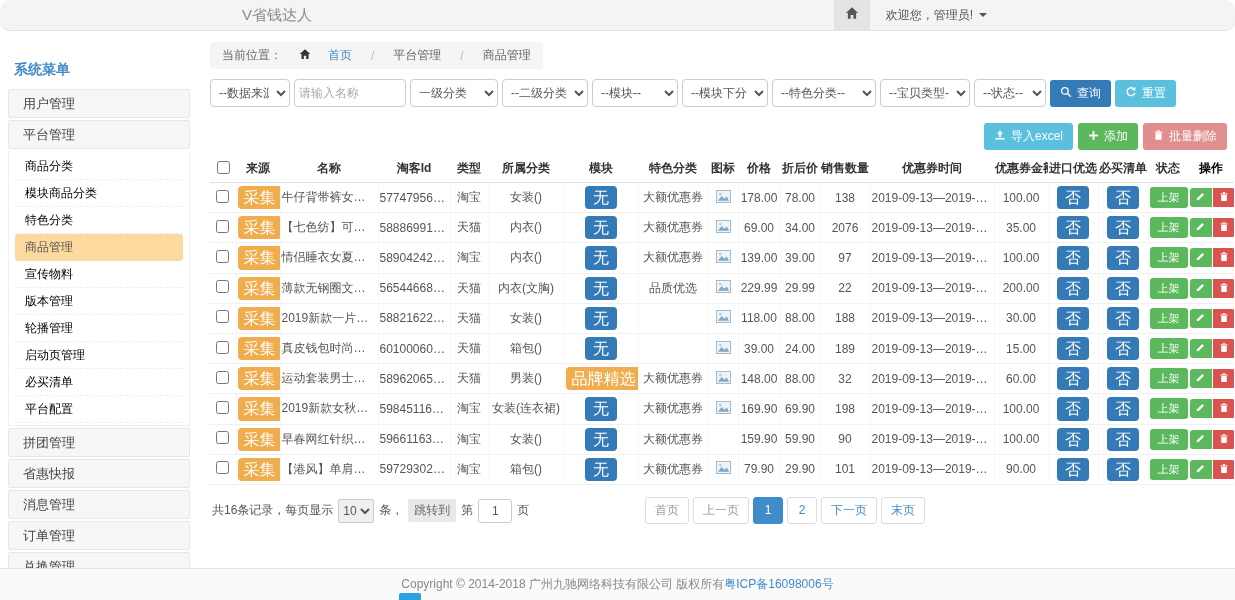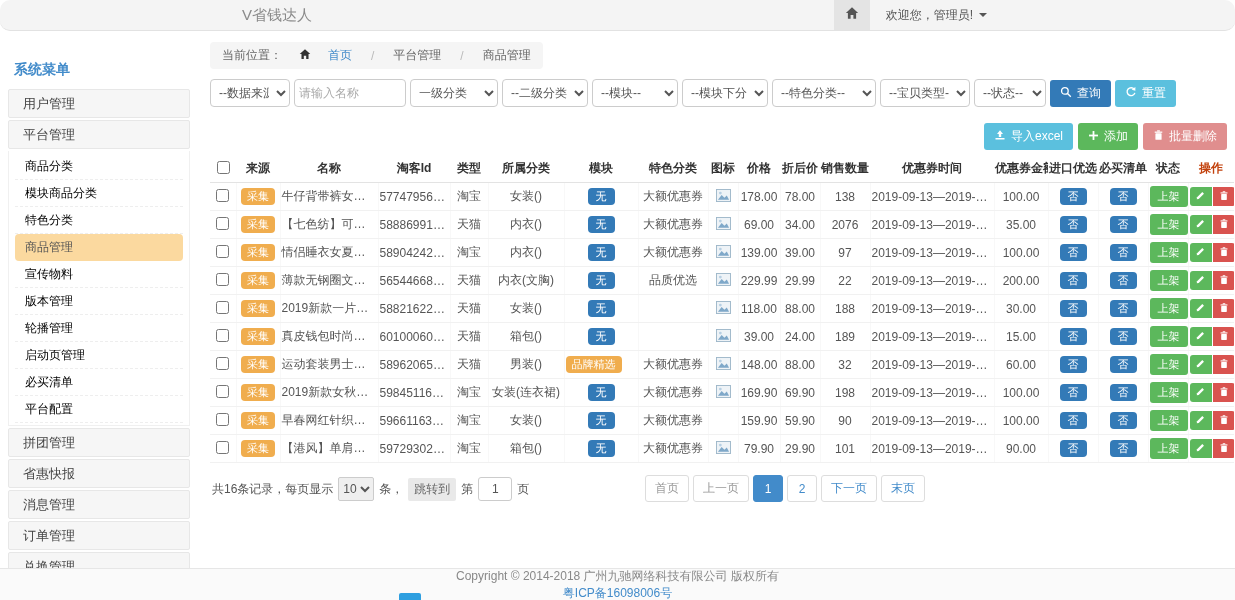--- a/index.html
+++ b/index.html
@@ -50,27 +50,27 @@
   .btn-info { background:#5bc0de; }
   .btn-success { background:#5cb85c; }
   .btn-softred { background:#e08e8e; }
 
   .actions { display:flex; justify-content:flex-end; gap:5px; margin-top:16px; }
 
   table { width:100%; border-collapse:collapse; table-layout:fixed; margin-top:5px;
     font-size:12px; color:#555; }
   th { font-weight:bold; color:#333; padding:5px 1px; border-bottom:1px solid #e3e3e3;
     background:#fff; font-size:12px; white-space:nowrap; overflow:hidden; }
-  th.op-head { color:#c2410c; }
+  th.op-head { color:#000000; }
   td { padding:3px 1px; text-align:center; border-bottom:1px solid #f1f1f1;
     border-right:1px solid #f8f8f8; overflow:hidden; white-space:nowrap;
     text-overflow:ellipsis; height:26px; }
   td:last-child { border-right:none; }
 
-  .badge { display:inline-block; border-radius:4px; color:#fff; font-size:11px;
+  .badge { display:inline-block; border-radius:4px; color:#fff; font-size:16px;
     padding:2px 6px; line-height:1.2; }
   .badge-orange { background:#f0ad4e; }
   .badge-blue { background:#337ab7; padding:2px 8px; }
   .status-btn { display:inline-block; background:#5cb85c; color:#fff; border:none;
     border-radius:3px; font-size:11px; padding:3px 8px; cursor:pointer; }
   .op-group { display:inline-flex; }
   .op-btn { width:22px; height:19px; border:none; display:inline-flex; align-items:center;
     justify-content:center; cursor:pointer; }
   .op-edit { background:#5cb85c; border-radius:3px 0 0 3px; margin-right:1px; }
   .op-del { background:#d9534f; border-radius:0 3px 3px 0; }
@@ -85,21 +85,21 @@
   .pager-right { position:absolute; left:435px; top:0; display:flex; gap:4px; }
   .page-btn { min-width:30px; height:27px; padding:0 9px; background:#fff; border:1px solid #ddd;
     border-radius:3px; color:#428bca; font-size:12px; display:inline-flex; align-items:center;
     justify-content:center; cursor:pointer; font-family:"Liberation Sans",sans-serif; }
   .page-btn.disabled { color:#999; }
   .page-btn.active { background:#428bca; border-color:#428bca; color:#fff; }
 
   
   .footer { position:absolute; left:0; bottom:0; width:1235px; height:32px; background:#fafafa;
     border-top:1px solid #e6e6e6; display:flex; align-items:center; justify-content:center;
-    font-size:12px; color:#888; z-index:10;flex-direction:column; }
+    font-size:12px; color:#888; z-index:10; }
   .footer a { color:#428bca; text-decoration:none; cursor:pointer; }
   .bottom-strip { position:absolute; left:399px; bottom:0; width:22px; height:7px;
     background:#2e9fe0; border-radius:2px 2px 0 0; z-index:11; }
 </style>
 </head>
 <body>
 
 <div class="topbar">
   <div class="brand">V省钱达人</div>
   <div class="topbar-right">

